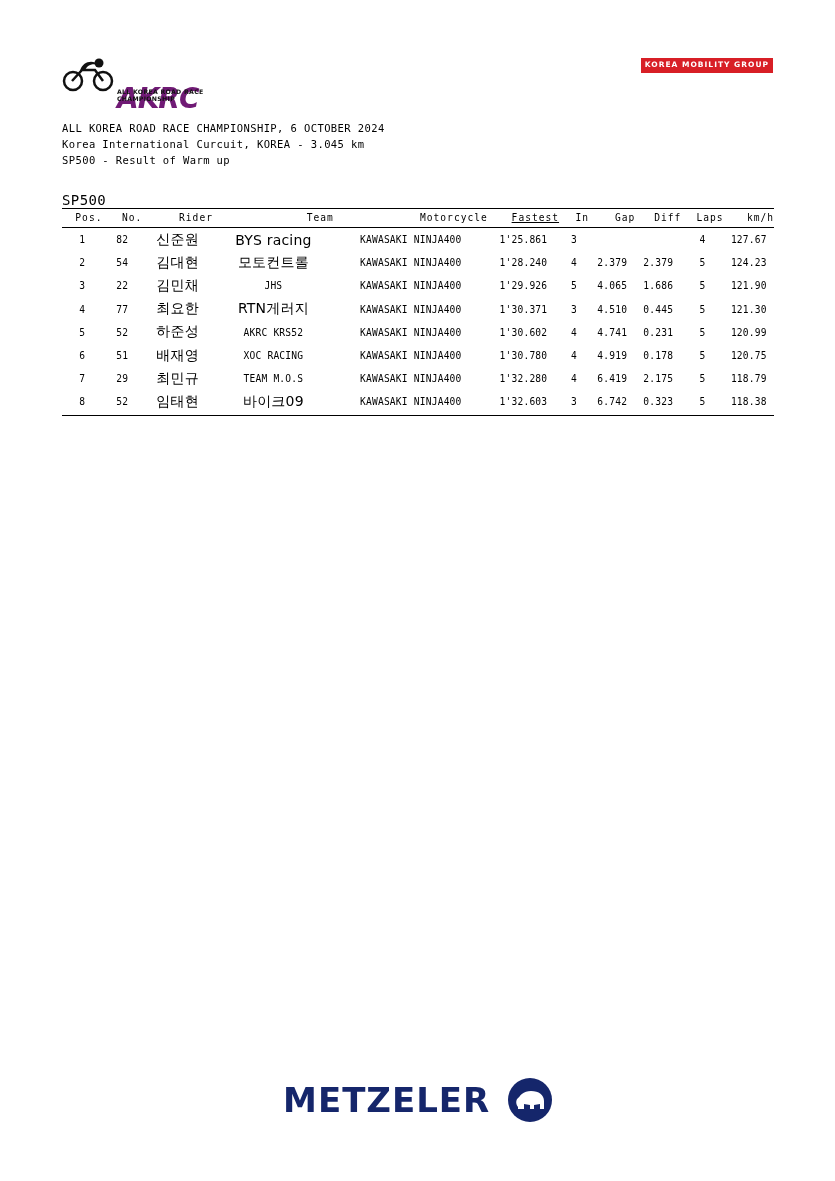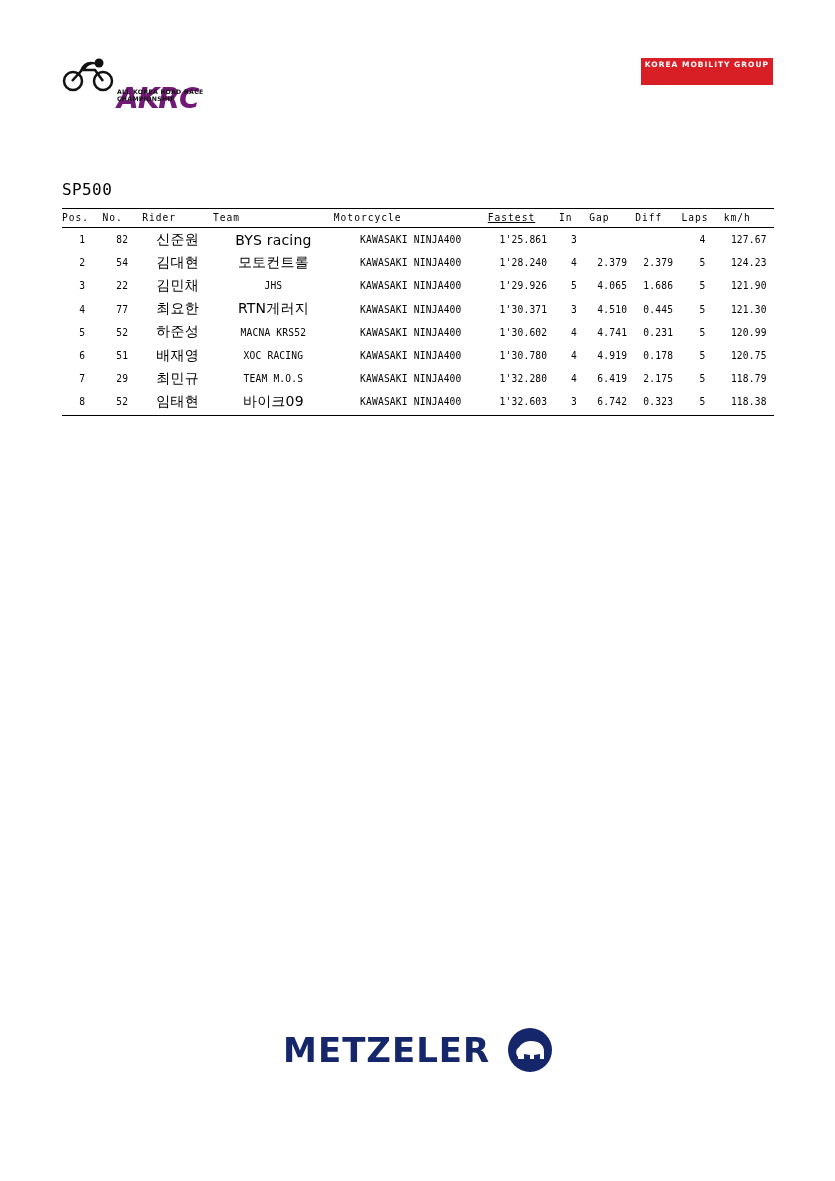--- a/index.html
+++ b/index.html
@@ -77,58 +77,58 @@
     line-height: 34px;
   }
   .kmg-bar {
     margin-top: 2px;
     background: #d81f26;
     color: #ffffff;
     font-family: "DejaVu Sans", sans-serif;
     font-weight: bold;
     font-size: 7.5px;
     letter-spacing: 1px;
-    padding: 2px 4px 16px 4px;
+    padding: 2px 4px 4px 4px;
     display: inline-block;
   }
 
   
   .titles {
     position: absolute;
     left: 62px;
     top: 120px;
     font-size: 10.5px;
     line-height: 16px;
     letter-spacing: 0.4px;
   }
 
   .class-label {
     position: absolute;
     left: 62px;
-    top: 180px;
-    font-size: 16px;
+    top: 192px;
+    font-size: 14px;
     letter-spacing: 0.4px;
   }
 
   
   .results {
     position: absolute;
     left: 62px;
     top: 208px;
     width: 712px;
     border-collapse: collapse;
     font-size: 9.6px;
     letter-spacing: 0.2px;
   }
   .results th {
     font-weight: normal;
     padding: 3px 0 4px 0;
     border-top: 1.1px solid #000;
     border-bottom: 1.1px solid #000;
-    text-align: left;
+    text-align: right;
     letter-spacing: 1px;
     margin-top: 21px;
   }
   .results td {
     padding: 2.6px 0;
     text-align: center;
     white-space: nowrap;
   }
   .results tbody tr:last-child td {
     border-bottom: 1.1px solid #000;
@@ -145,21 +145,21 @@
   .col-diff  { width: 48px; }
   .col-laps  { width: 44px; }
   .col-kmh   { width: 52px; }
 
   .kr { font-family: "DejaVu Sans", sans-serif; font-size: 14px; }
 
   
   .footer {
     position: absolute;
     left: 0;
-    top: 1028px;
+    top: 1078px;
     width: 835px;
     text-align: center;
   }
   .metzeler {
     display: inline-block;
     font-family: "DejaVu Sans", sans-serif;
     font-weight: bold;
     font-size: 34px;
     letter-spacing: 1px;
     color: #15266b;
@@ -193,20 +193,25 @@
       </svg>
     </div>
     <div class="akrc-word">AKRC</div>
     <div class="akrc-sub">ALL KOREA ROAD RACE CHAMPIONSHIP</div>
   </div>
 
   <div class="logo-kmg">
     <div class="kmg-bar">KOREA MOBILITY GROUP</div>
   </div>
 
+  <div class="titles">
+    <div>ALL KOREA ROAD RACE CHAMPIONSHIP, 6 OCTOBER 2024</div>
+    <div>Korea International Curcuit, KOREA - 3.045 km</div>
+    <div>SP500  - Result of Warm up</div>
+  </div>
 
   <div class="class-label">SP500</div>
 
   <table class="results">
     <thead>
       <tr>
         <th class="col-pos">Pos.</th>
         <th class="col-no">No.</th>
         <th class="col-rider">Rider</th>
         <th class="col-team">Team</th>
@@ -269,21 +274,21 @@
         <td>3</td>
         <td>4.510</td>
         <td>0.445</td>
         <td>5</td>
         <td>121.30</td>
       </tr>
       <tr>
         <td>5</td>
         <td>52</td>
         <td class="kr">하준성</td>
-        <td>MACNA KRS52</td>
+        <td>AKRC KRS52</td>
         <td>KAWASAKI NINJA400</td>
         <td>1'30.602</td>
         <td>4</td>
         <td>4.741</td>
         <td>0.231</td>
         <td>5</td>
         <td>120.99</td>
       </tr>
       <tr>
         <td>6</td>

